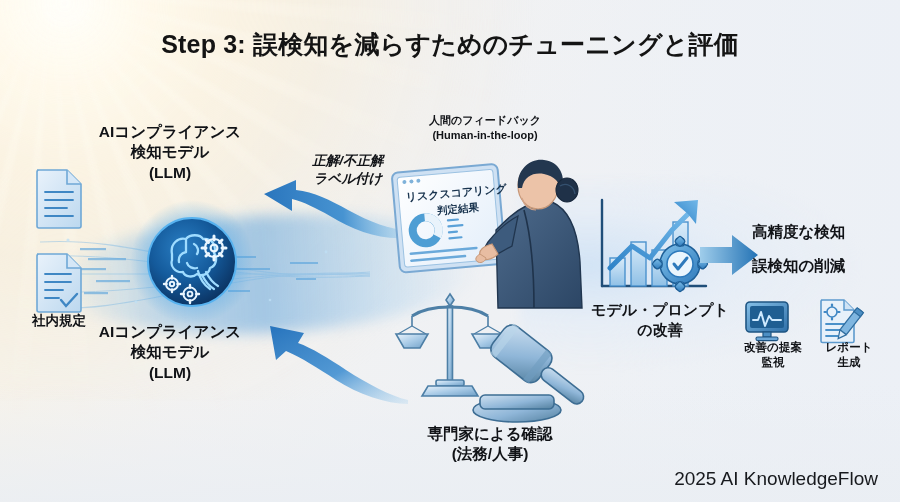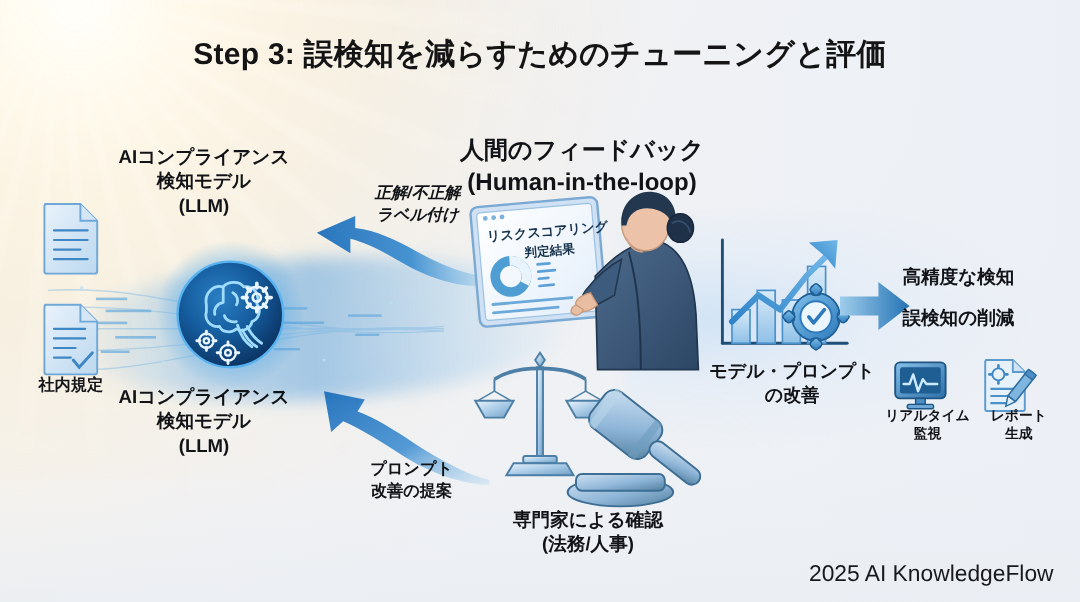--- a/index.html
+++ b/index.html
@@ -91,21 +91,21 @@
   .lbl {
     position: absolute;
     color: #111317;
     font-weight: bold;
     text-align: center;
     line-height: 1.32;
     white-space: pre-line;
   }
   #model-top-label   { left: 60px;  top: 122px; width: 220px; font-size: 15.5px; }
   #model-bottom-label{ left: 60px;  top: 322px; width: 220px; font-size: 15.5px; }
-  #hitl-label        { left: 375px; top: 113px; width: 220px; font-size: 20px; }
+  #hitl-label        { left: 375px; top: 113px; width: 220px; font-size: 11px; }
   #label-top-arrow   { left: 288px; top: 152px; width: 120px; font-size: 13.5px; font-style: italic; }
   #label-bottom-arrow{ left: 283px; top: 382px; width: 120px; font-size: 13.5px; }
   #experts-label     { left: 385px; top: 424px; width: 210px; font-size: 15.5px; }
   #improve-label     { left: 570px; top: 300px; width: 180px; font-size: 15px; }
   #doc1-label        { left: 4px;   top: 228px; width: 110px; font-size: 13.5px; }
   #doc2-label        { left: 4px;   top: 312px; width: 110px; font-size: 13.5px; }
   #outcome-1         { left: 752px; top: 222px; width: 150px; font-size: 15.5px; text-align: left; }
   #outcome-2         { left: 752px; top: 256px; width: 150px; font-size: 15.5px; text-align: left; }
   #rt-label          { left: 734px; top: 340px; width: 78px;  font-size: 11.5px; }
   #rep-label         { left: 812px; top: 340px; width: 74px;  font-size: 11.5px; }
@@ -299,22 +299,20 @@
         <linearGradient id="arrB" x1="1" y1="1" x2="0" y2="0">
           <stop offset="0" stop-color="#9dcdee" stop-opacity="0.25"></stop>
           <stop offset="0.45" stop-color="#4b95d3"></stop>
           <stop offset="1" stop-color="#1f6fbb"></stop>
         </linearGradient>
       </defs>
       <path d="M158,82 C140,78 118,66 96,52 C78,40 62,30 48,25 L54,15 L20,8 L26,42 L36,33
                C52,40 68,50 86,62 C108,76 136,86 158,86 Z" fill="url(#arrB)" opacity="0.95"></path>
     </svg>
   </div>
-  <div class="lbl" id="label-bottom-arrow">プロンプト
-改善の提案</div>
 
   <div class="lbl" id="hitl-label">人間のフィードバック
 (Human-in-the-loop)</div>
 
   <div class="node" id="tablet-node">
     <svg width="120" height="118" viewBox="0 0 120 118">
       <defs>
         <linearGradient id="tabG" x1="0" y1="0" x2="1" y2="1">
           <stop offset="0" stop-color="#ffffff"></stop>
             <stop offset="1" stop-color="#e3eefa"></stop>
@@ -485,21 +483,21 @@
             <stop offset="1" stop-color="#2e6fa8"></stop>
         </linearGradient>
       </defs>
       <rect x="2" y="2" width="42" height="30" rx="4" fill="url(#monG)" stroke="#1f5583" stroke-width="1.6"></rect>
       <rect x="6" y="6" width="34" height="22" rx="2" fill="#1f5e92"></rect>
       <polyline points="9,20 14,20 17,12 21,26 25,16 28,20 37,20" fill="none" stroke="#cfeaff" stroke-width="2" stroke-linejoin="round" stroke-linecap="round"></polyline>
       <rect x="19" y="32" width="8" height="5" fill="#4d8fc4" stroke="#1f5583" stroke-width="1.2"></rect>
       <rect x="12" y="37" width="22" height="3.6" rx="1.6" fill="#6ba6d6" stroke="#1f5583" stroke-width="1.1"></rect>
     </svg>
   </div>
-  <div class="lbl" id="rt-label">リアルタイム
+  <div class="lbl" id="rt-label">改善の提案
 監視</div>
 
   <div class="node" id="rep-icon-node">
     <svg width="44" height="46" viewBox="0 0 44 46">
       <path d="M3,2 H26 L36,12 V43 a1.5,1.5 0 0 1 -1.5,1.5 H4.5 a1.5,1.5 0 0 1 -1.5,-1.5 V3.5 a1.5,1.5 0 0 1 1.5,-1.5 Z" fill="#e7f1fa" stroke="#5d9ace" stroke-width="1.6"></path>
       <path d="M26,2 V12 H36" fill="#cfe3f5" stroke="#5d9ace" stroke-width="1.5"></path>
       <g fill="none" stroke="#3f87c4" stroke-width="1.6">
         <circle cx="14" cy="14" r="5"></circle>
         <g stroke-width="2.2" stroke-linecap="round">
           <line x1="14" y1="6.5" x2="14" y2="8"></line>

